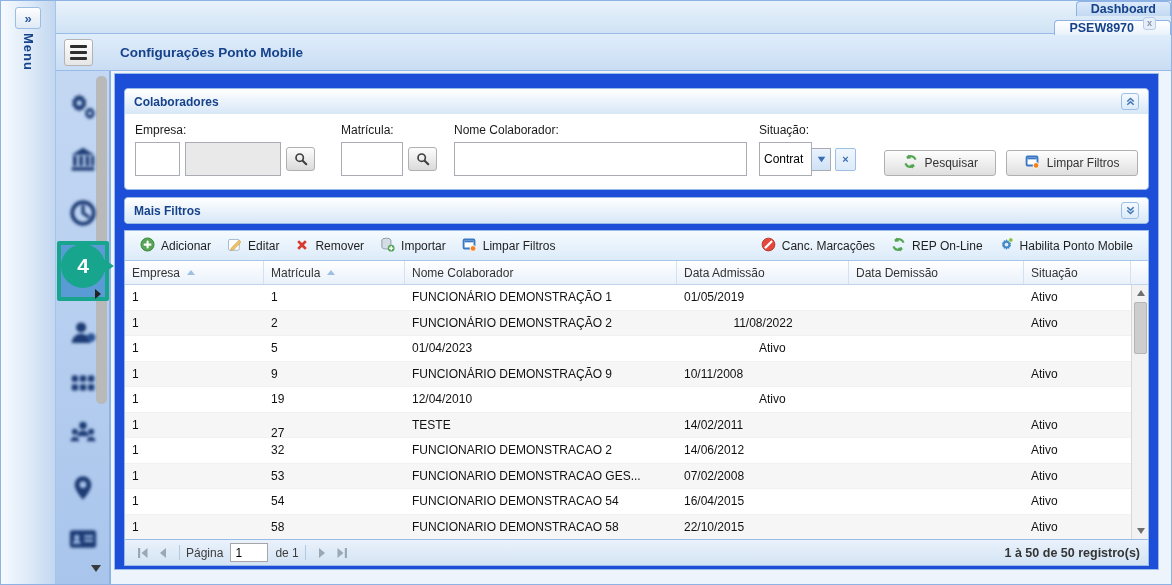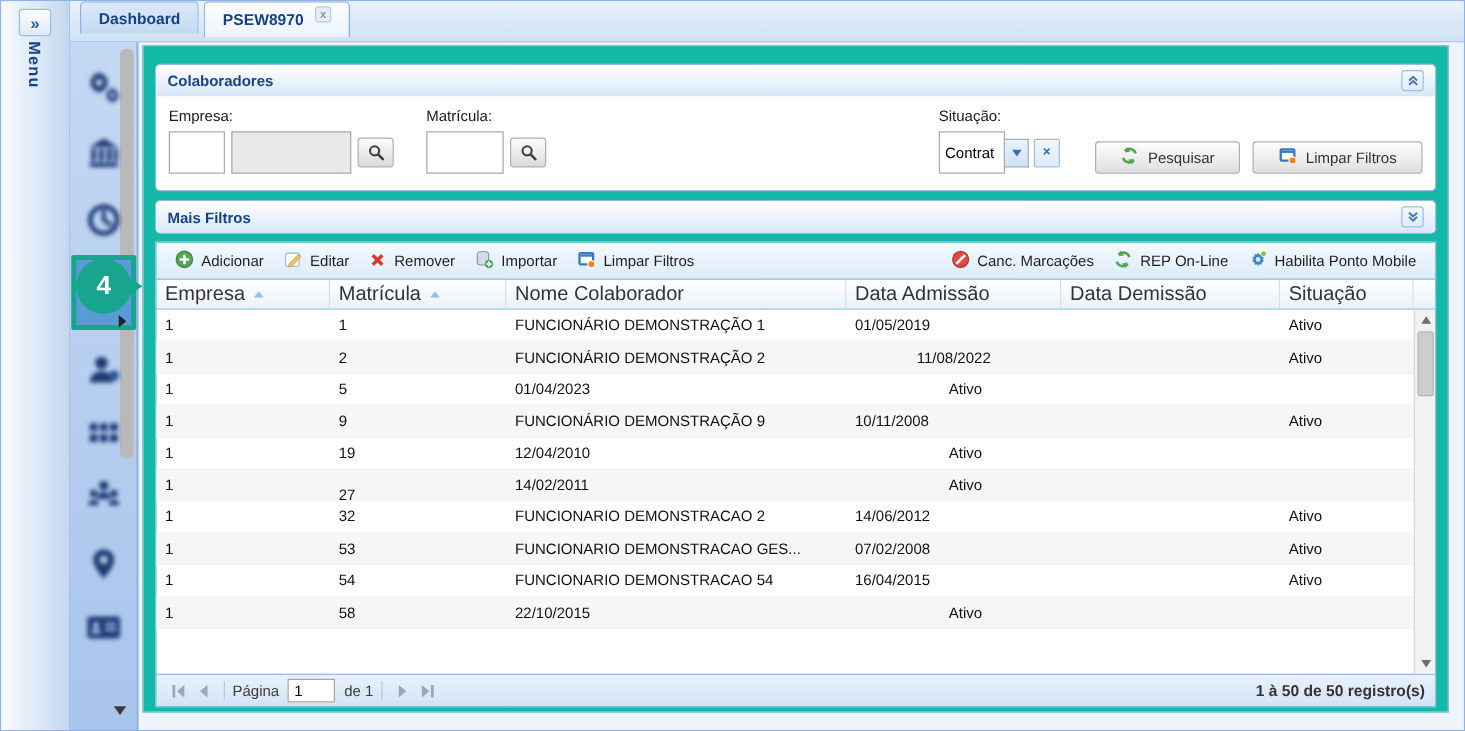--- a/index.html
+++ b/index.html
@@ -14,21 +14,21 @@
   #expand-btn { margin:6px auto 4px auto; width:26px; height:22px; background:linear-gradient(#fdfdfd,#dfeaf6);
     border:1px solid #9cbde4; border-radius:3px; color:#2a5aa0; font-weight:bold; font-size:13px;
     display:flex; align-items:center; justify-content:center; cursor:pointer; }
   #menu-vertical { writing-mode:vertical-rl; font-weight:bold; color:#15428b; font-size:13px;
     margin:4px auto 0 auto; letter-spacing:1px; }
 
   
   #main-region { position:absolute; left:55px; top:0; right:0; bottom:0; display:flex; flex-direction:column; }
 
   #tabbar { height:33px; background:linear-gradient(#e9f2fb,#cfe2f4); border-bottom:1px solid #99bbe8;
-    display:flex; align-items:flex-start; padding-left:8px; gap:4px; }
+    display:flex; align-items:flex-end; padding-left:8px; gap:4px;flex-direction:column; }
   .tab { height:26px; border:1px solid #8db2e3; border-bottom:none; border-radius:4px 4px 0 0;
     padding:0 14px; display:flex; align-items:center; font-weight:bold; color:#15428b; font-size:12.5px;
     background:linear-gradient(#dceafa,#c3d9f1); cursor:pointer; }
   .tab.active { height:29px; background:linear-gradient(#ffffff,#e9f2fb); position:relative; }
   .tab-close { margin-left:9px; margin-top:-10px; width:13px; height:13px; border-radius:3px;
     background:#e6eefa; border:1px solid #b6cce8; color:#8a93a3; font-size:9px; line-height:10px;
     text-align:center; font-weight:bold; cursor:pointer; }
 
   #titlebar { height:37px; background:linear-gradient(#e0edfb,#c9ddf3); border-bottom:1px solid #99bbe8;
     display:flex; align-items:center; }
@@ -54,21 +54,21 @@
   #splitter-arrow { position:absolute; left:-16px; top:218px; width:0; height:0;
     border-top:5px solid transparent; border-bottom:5px solid transparent; border-left:6px solid #222; }
   #badge-4 { position:absolute; left:-50px; top:173px; width:44px; height:44px; background:#17a58e;
     border-radius:50%; color:#fff; font-weight:bold; font-size:21px; display:flex; align-items:center;
     justify-content:center; z-index:20; }
   #badge-4::after { content:""; position:absolute; right:-9px; top:14px; width:0; height:0;
     border-top:8px solid transparent; border-bottom:8px solid transparent; border-left:12px solid #17a58e; }
 
   
   #content { flex:1; position:relative; background:#eef4fb; }
-  #main-panel { position:absolute; left:3px; top:2px; right:12px; bottom:14px; background:#14b8a6;
+  #main-panel { position:absolute; left:3px; top:2px; right:12px; bottom:14px; background:#1d4ed8;
     border:1px solid #99bbe8; display:flex; flex-direction:column; padding:14px 9px 3px 9px; }
 
   .panel { border:1px solid #99bbe8; border-radius:4px; background:#fff; }
   .panel-header { height:25px; background:linear-gradient(#ffffff,#d7e7f7); border-radius:4px 4px 0 0;
     display:flex; align-items:center; padding:0 9px; color:#15428b; font-weight:bold; font-size:12px; }
   .collapse-btn { margin-left:auto; width:18px; height:17px; background:linear-gradient(#f4f9fe,#dcebfa);
     border:1px solid #9cbfe6; border-radius:3px; display:flex; align-items:center; justify-content:center; cursor:pointer; }
 
   
   #filters-body { padding:9px 10px 13px 10px; display:flex; align-items:flex-end; }
@@ -93,21 +93,21 @@
   #grid-block { margin-top:6px; flex:1; border:1px solid #99bbe8; display:flex; flex-direction:column; overflow:hidden; }
   #toolbar { height:30px; background:linear-gradient(#f5fafe,#dcebfa); border-bottom:1px solid #a9c6e8;
     display:flex; align-items:center; padding:0 7px; }
   .tool-btn { display:flex; align-items:center; gap:6px; padding:3px 8px; font-size:12px; color:#1f1f1f;
     border-radius:3px; cursor:pointer; white-space:nowrap; }
   #toolbar-right { margin-left:auto; display:flex; align-items:center; }
 
   #grid-header { height:24px; display:flex; background:linear-gradient(#ffffff,#e9f1fb);
     border-bottom:1px solid #c0d4ec; }
   .hcell { border-right:1px solid #d4e1f1; padding:0 7px; display:flex; align-items:center;
-    font-size:16px; color:#333; cursor:pointer; overflow:hidden; white-space:nowrap;text-align:center; }
+    font-size:12px; color:#333; cursor:pointer; overflow:hidden; white-space:nowrap;text-align:center; }
   .sort-asc { margin-left:7px; width:0; height:0; border-left:4px solid transparent;
     border-right:4px solid transparent; border-bottom:5px solid #9ebfe4; }
   .hspacer { width:17px; }
 
   #grid-body { flex:1; position:relative; overflow:hidden; background:#fff; }
   #rows { position:absolute; left:0; top:0; right:17px; bottom:0; overflow:hidden; }
   .grow { height:25.5px; display:flex; align-items:center; border-bottom:1px solid #f1f1f1;
     font-size:12px; color:#111; cursor:pointer; }
   .grow.alt { background:#f6f6f6; }
   .gcell { padding:0 7px; overflow:hidden; white-space:nowrap; }
@@ -143,20 +143,28 @@
     <div id="tabbar">
       <div class="tab">
         <span>Dashboard</span>
       </div>
       <div class="tab active">
         <span>PSEW8970</span>
         <span class="tab-close">x</span>
       </div>
     </div>
 
+    <div id="titlebar">
+      <div id="hamburger">
+          <i></i>
+          <i></i>
+          <i></i>
+        </div>
+      <div id="page-title">Configurações Ponto Mobile</div>
+    </div>
 
     <div id="body-region">
 
       <div id="icon-rail">
         <div id="rail-scroll"></div>
         <div id="rail-down-arrow"></div>
       <div class="side-icon" style="top: 34px;">
             <svg width="30" height="30" viewBox="0 0 24 24" fill="#1d3b74">
               <path d="M9 3l1 2.2 2.4-.4.3 2.4 2.2 1-1.1 2.2 1.1 2.2-2.2 1-.3 2.4-2.4-.4L9 17.8l-1-2.2-2.4.4-.3-2.4-2.2-1 1.1-2.2L3.1 8.2l2.2-1 .3-2.4 2.4.4z"></path>
               <circle cx="9" cy="10.4" r="2.2" fill="#b9cfef"></circle>
@@ -269,20 +277,26 @@
                 <div class="ctrl-row">
                   <input class="txt" style="width: 62px;" value="">
                   <span class="mag-btn">
                       <svg width="14" height="14" viewBox="0 0 16 16">
                         <circle cx="6.5" cy="6.5" r="4.2" fill="none" stroke="#3f3f3f" stroke-width="1.9"></circle>
                         <line x1="9.9" y1="9.9" x2="14" y2="14" stroke="#3f3f3f" stroke-width="2.4" stroke-linecap="round"></line>
                       </svg>
                     </span>
                 </div>
               </div>
+              <div class="fg" style="margin-right:12px;">
+                <label>Nome Colaborador:</label>
+                <div class="ctrl-row">
+                  <input class="txt" style="width: 293px;" value="">
+                </div>
+              </div>
               <div class="fg" style="margin-left:auto;">
                 <label>Situação:</label>
                 <div class="ctrl-row">
                   <input class="txt" style="width: 53px;" value="Contrat">
                   <span class="combo-trigger">
                       <svg width="9" height="7" viewBox="0 0 9 7">
                         <path d="M.7.8h7.6L4.5 6.2z" fill="#3a6db5"></path>
                       </svg>
                     </span>
                   <span class="combo-clear">×</span>
@@ -455,20 +469,21 @@
                   <div class="grow">
                     <div class="gcell" style="width: 139px;">1</div>
                     <div class="gcell" style="width: 141px;">19</div>
                     <div class="gcell" style="width: 172px;">12/04/2010</div>
                     <div class="gcell" style="width: 175px;"></div>
                     <div class="gcell" style="flex: 1 1 0%;">Ativo</div>
                   </div>
                   <div class="grow alt">
                     <div class="gcell" style="width: 139px;">1</div>
                     <div class="gcell" style="width: 141px; margin-top: 16px;">27</div>
+                    <div class="gcell" style="width: 272px;">TESTE</div>
                     <div class="gcell" style="width: 172px;">14/02/2011</div>
                     <div class="gcell" style="width: 175px;"></div>
                     <div class="gcell" style="flex: 1 1 0%;">Ativo</div>
                   </div>
                   <div class="grow">
                     <div class="gcell" style="width: 139px;">1</div>
                     <div class="gcell" style="width: 141px;">32</div>
                     <div class="gcell" style="width: 272px;">FUNCIONARIO DEMONSTRACAO 2</div>
                     <div class="gcell" style="width: 172px;">14/06/2012</div>
                     <div class="gcell" style="width: 175px;"></div>
@@ -486,20 +501,21 @@
                     <div class="gcell" style="width: 139px;">1</div>
                     <div class="gcell" style="width: 141px;">54</div>
                     <div class="gcell" style="width: 272px;">FUNCIONARIO DEMONSTRACAO 54</div>
                     <div class="gcell" style="width: 172px;">16/04/2015</div>
                     <div class="gcell" style="width: 175px;"></div>
                     <div class="gcell" style="flex: 1 1 0%;">Ativo</div>
                   </div>
                   <div class="grow alt">
                     <div class="gcell" style="width: 139px;">1</div>
                     <div class="gcell" style="width: 141px;">58</div>
+                    <div class="gcell" style="width: 272px;">FUNCIONARIO DEMONSTRACAO 58</div>
                     <div class="gcell" style="width: 172px;">22/10/2015</div>
                     <div class="gcell" style="width: 175px;"></div>
                     <div class="gcell" style="flex: 1 1 0%;">Ativo</div>
                   </div>
                 </div>
               <div id="vscroll">
                 <div class="scroll-arrow up">
                     <span class="tri-up"></span>
                   </div>
                 <div id="vthumb"></div>

